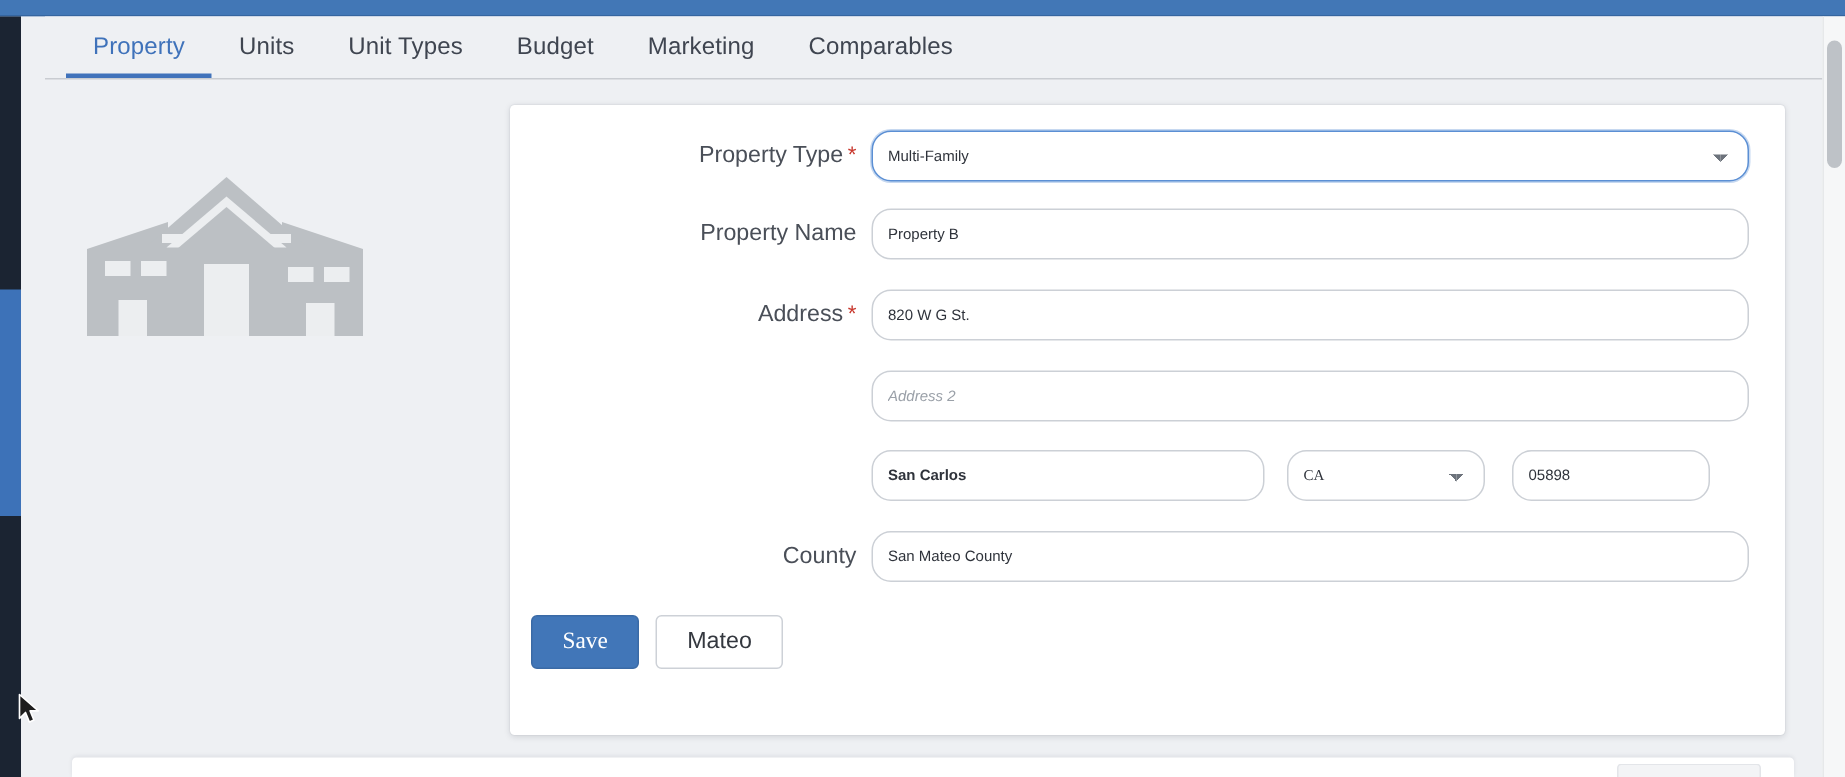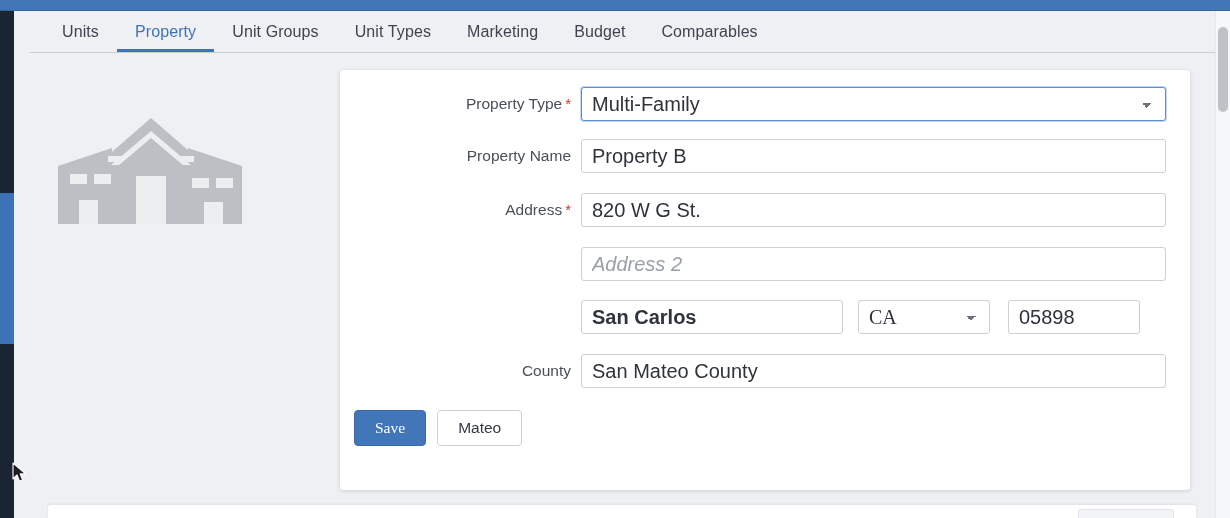--- a/index.html
+++ b/index.html
@@ -142,24 +142,24 @@
   }
   .req {
     color: #c8372d;
     font-size: 15px;
     margin-left: 3px;
   }
 
   .fld {
     height: 34px;
     border: 1px solid #ccd0d6;
-    border-radius: 3px;
+    border-radius: 13px;
     background: #fff;
     font-family: "Liberation Sans", sans-serif;
-    font-size: 20px;
+    font-size: 10px;
     color: #2f333b;
     padding: 0 10px;
     box-sizing: border-box;
     outline: none;
   }
   .fld::placeholder {
     color: #9aa0a8;
     font-style: italic;
   }
   .fld.wide { width: 585px; }
@@ -281,37 +281,34 @@
 <div class="topbar"></div>
 
 <div class="page-bg"></div>
 
 <div class="nav-rail">
   <div class="nav-rail-active"></div>
 </div>
 
 <div class="tabstrip">
   <div class="tabs">
+    <div class="tab active">
+      <span>Property</span>
+    </div>
     <div class="tab">
       <span>Units</span>
     </div>
-    <div class="tab active">
-      <span>Property</span>
-    </div>
-    <div class="tab">
-      <span>Unit Groups</span>
-    </div>
     <div class="tab">
       <span>Unit Types</span>
     </div>
     <div class="tab">
+      <span>Budget</span>
+    </div>
+    <div class="tab">
       <span>Marketing</span>
-    </div>
-    <div class="tab">
-      <span>Budget</span>
     </div>
     <div class="tab">
       <span>Comparables</span>
     </div>
   </div>
 </div>
 
 <div class="thumb">
   <svg viewBox="0 0 196 118" width="196" height="118" aria-hidden="true">
     <g fill="#bcc0c4">

